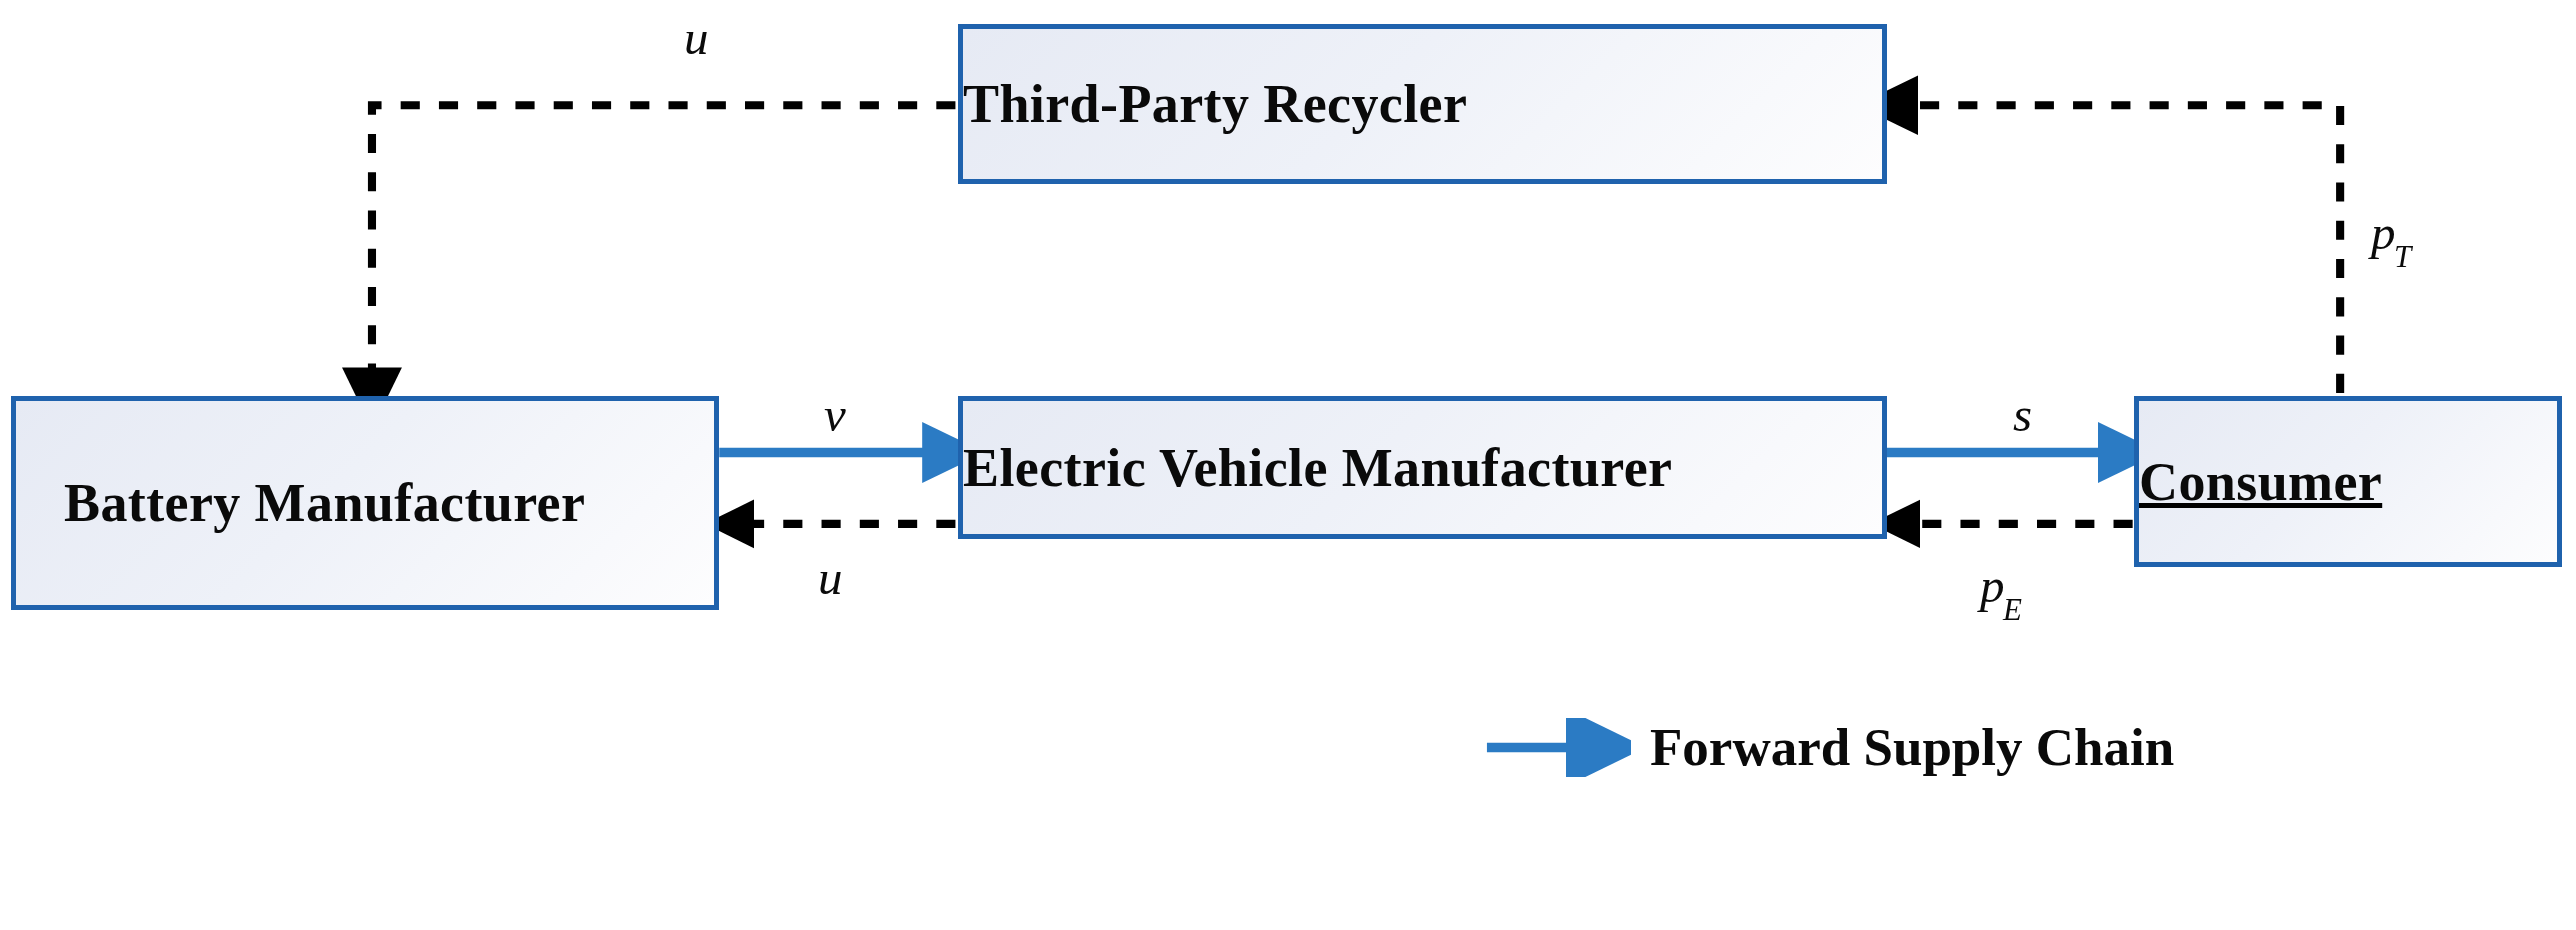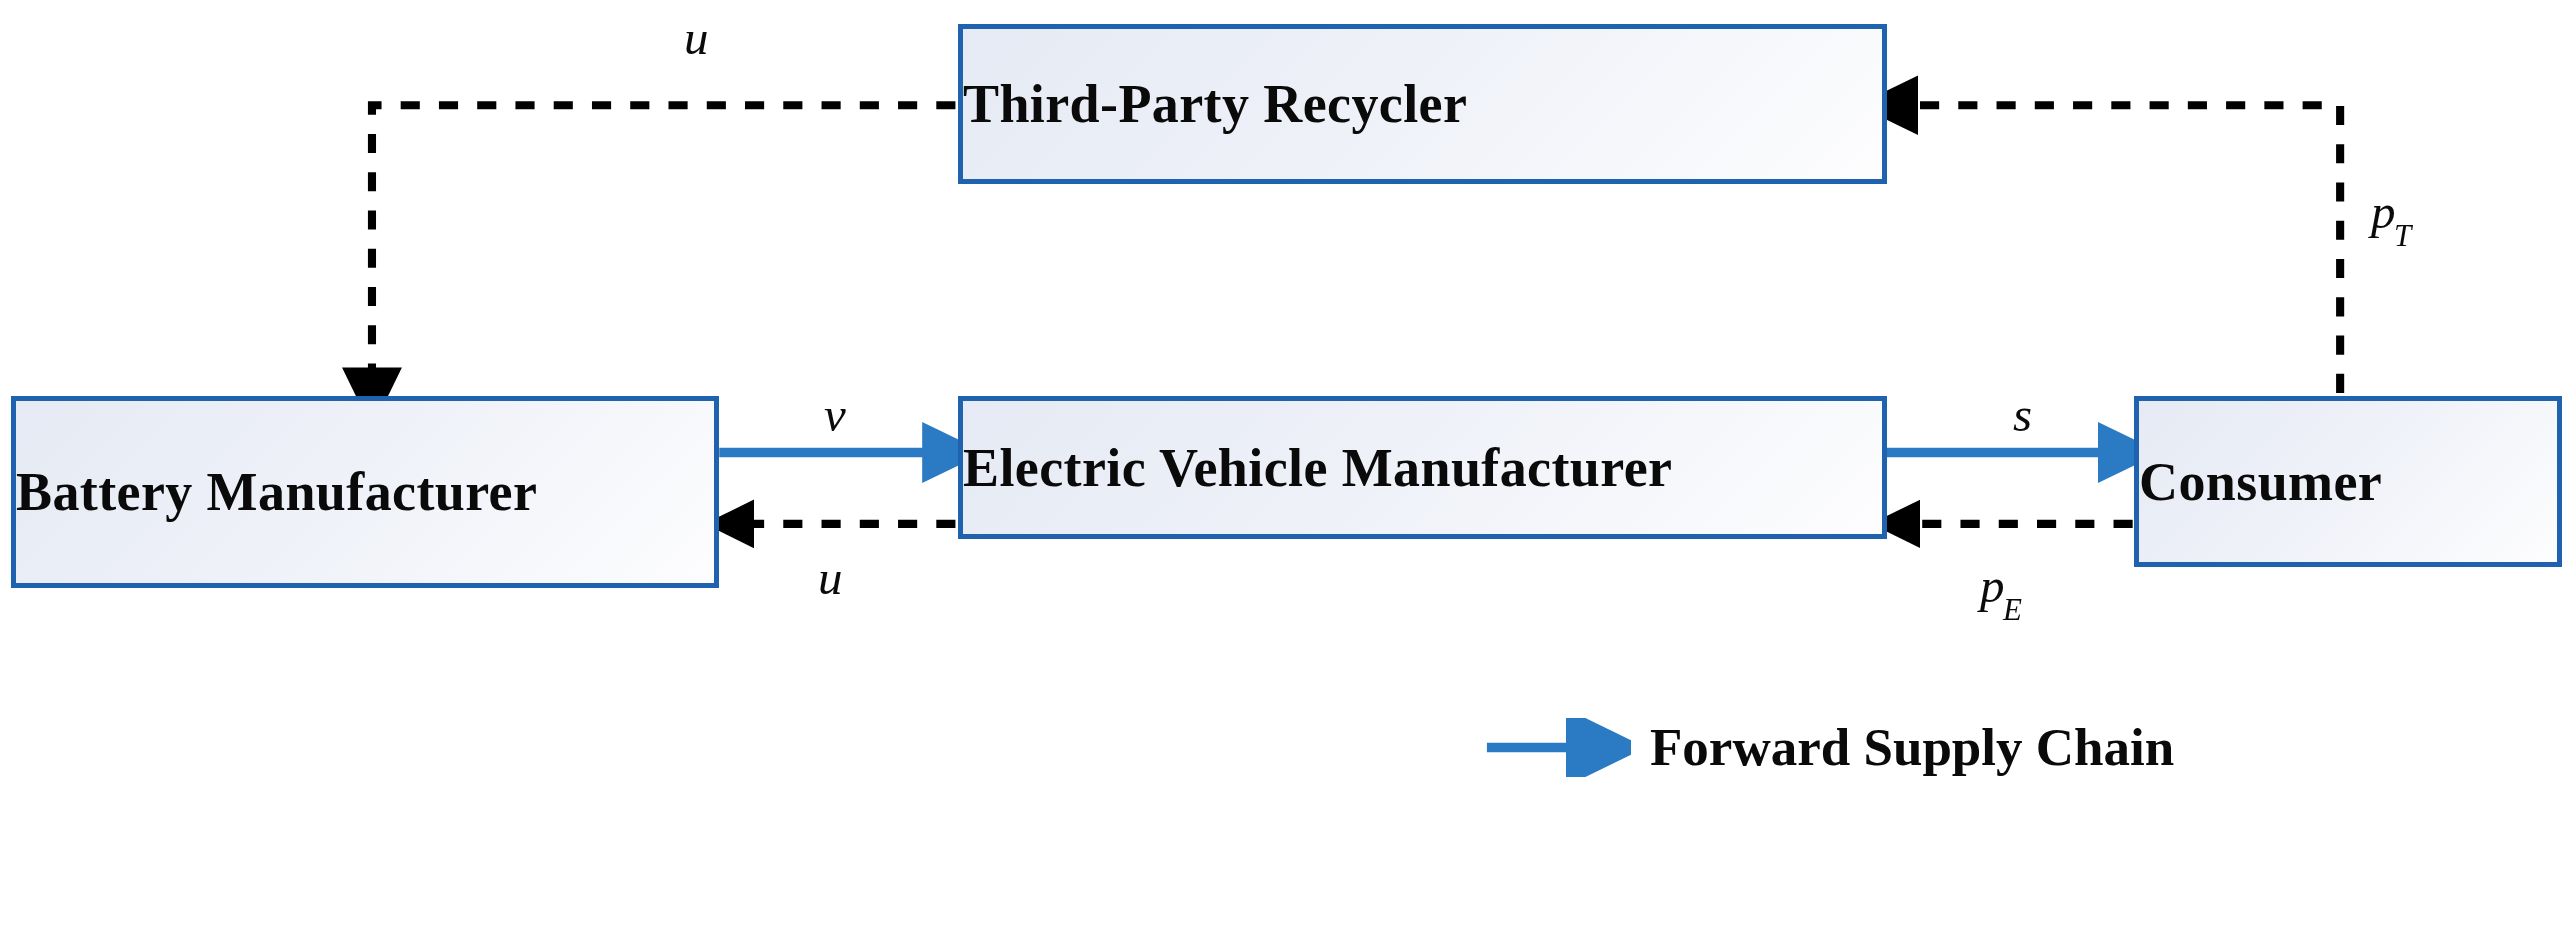--- a/index.html
+++ b/index.html
@@ -124,29 +124,29 @@
 
     <g>
       <path d="M2898,712 L2585,712" fill="none" stroke="#000000" stroke-width="11" stroke-dasharray="26 26" stroke-linecap="butt" marker-end="url(#black-head-lg)"></path>
     </g>
   </svg>
 
   <div class="node-box" style="left:958px; top:24px; width:929px; height:160px;">
     <span class="node-label">Third-Party Recycler</span>
   </div>
 
-  <div class="node-box" style="left:11px; top:396px; width:708px; height:192px;">
+  <div class="node-box" style="left:11px; top:396px; width:708px; height:214px;padding-left:48px;">
     <span class="node-label">Battery Manufacturer</span>
   </div>
 
   <div class="node-box" style="left:958px; top:396px; width:929px; height:143px;">
     <span class="node-label">Electric Vehicle Manufacturer</span>
   </div>
 
-  <div class="node-box" style="left:2134px; top:396px; width:428px; height:171px;">
+  <div class="node-box" style="left:2134px; top:396px; width:428px; height:171px;text-decoration:underline;">
     <span class="node-label">Consumer</span>
   </div>
 
   <div class="flow-label" style="left:684px; top:13.2px;">
     <span>u</span>
   </div>
 
   <div class="flow-label" style="left:824px; top:390px;">
     <span>v</span>
   </div>
@@ -156,21 +156,21 @@
   </div>
 
   <div class="flow-label" style="left:2013px; top:390px;">
     <span>s</span>
   </div>
 
   <div class="flow-label" style="left:1980px; top:561px;">
     <span>p</span><span class="sub">E</span>
   </div>
 
-  <div class="flow-label" style="left:2371px; top:187px;font-family:Liberation Serif, serif;">
+  <div class="flow-label" style="left:2371px; top:208px;font-family:Liberation Serif, serif;">
     <span>p</span><span class="sub">T</span>
   </div>
 
   <div class="legend-row" style="left:1484px; top:718px;">
     <svg class="legend-glyph" viewBox="0 0 200 80">
       <path d="M4,40 L150,40" fill="none" stroke="#2b7bc4" stroke-width="13" stroke-linecap="butt" marker-end="url(#blue-head)"></path>
     </svg>
     <span class="legend-text">Forward Supply Chain</span>
   </div>
 

